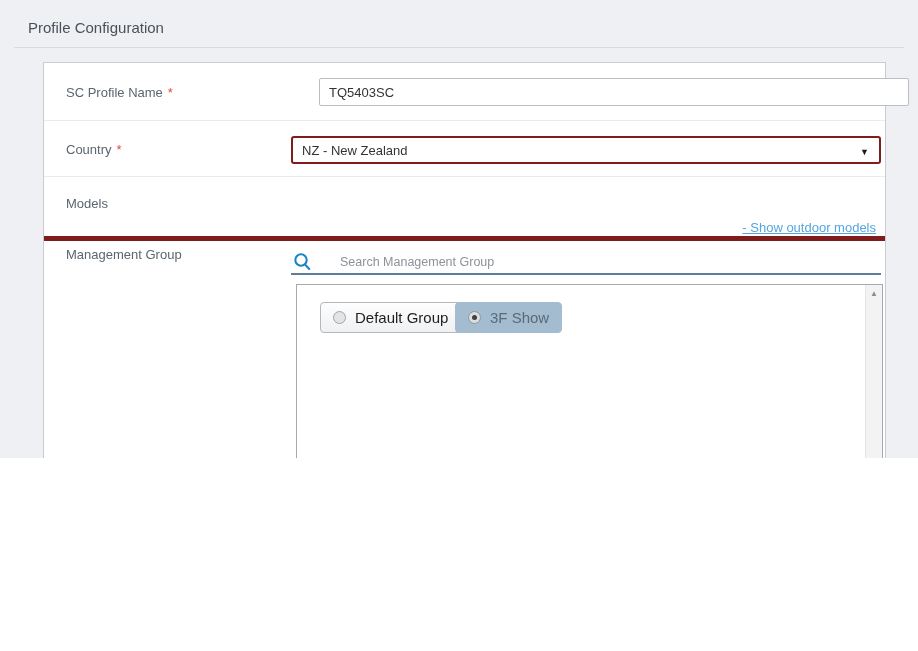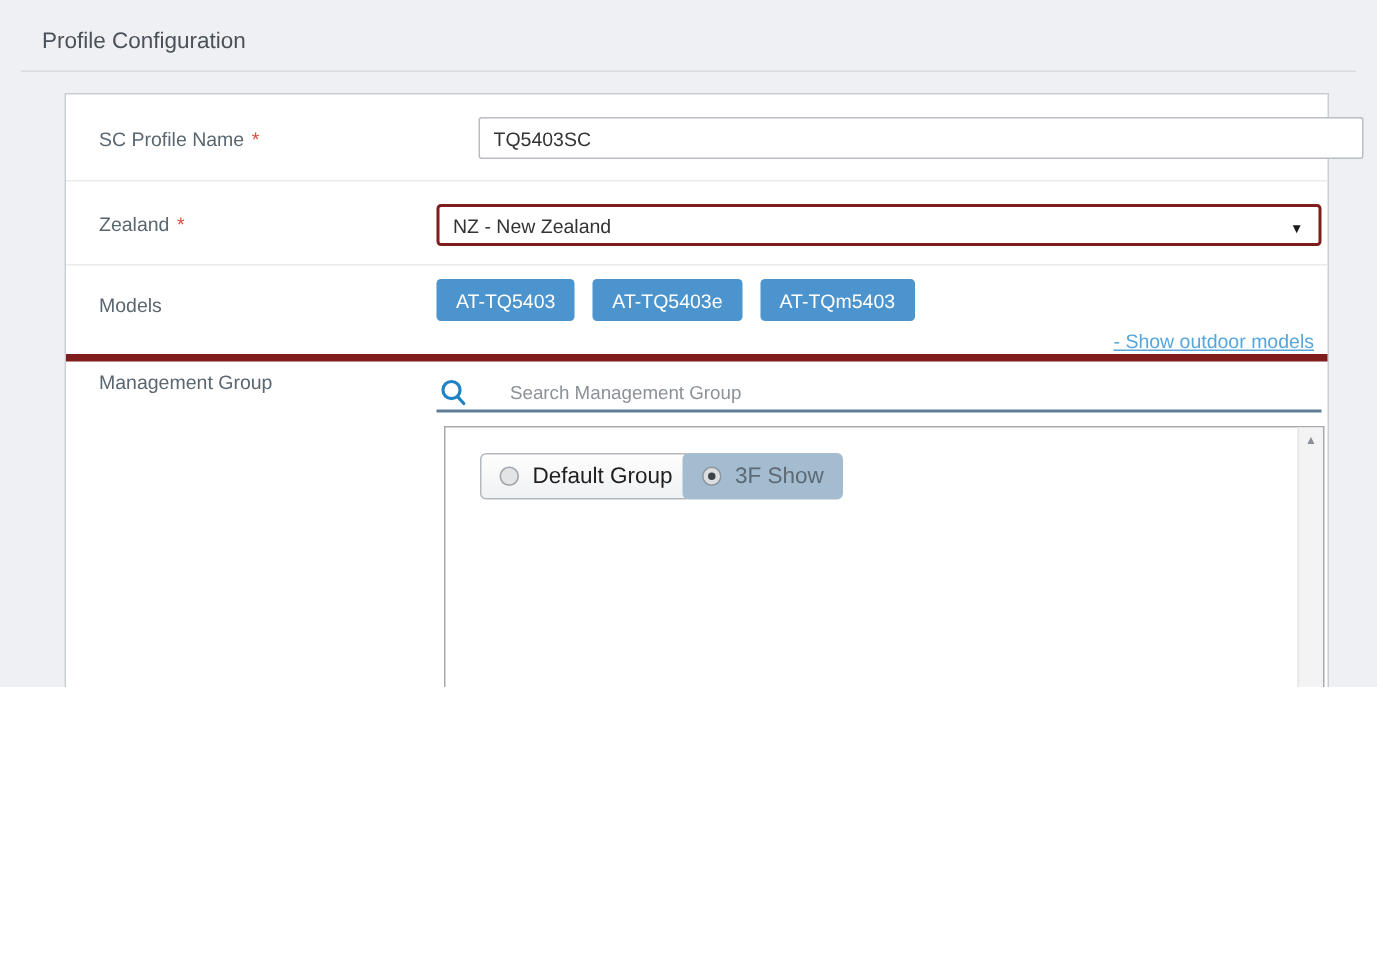--- a/index.html
+++ b/index.html
@@ -87,36 +87,31 @@
 
     <div class="row row1">
       <div class="flabel">
         <span>SC Profile Name</span><span class="req">*</span>
       </div>
       <input class="text-input" type="text" value="TQ5403SC" style="">
     </div>
 
     <div class="row row2">
       <div class="flabel">
-        <span>Zealand</span><span class="req">*</span>
+        <span>Country</span><span class="req">*</span>
       </div>
       <div class="select-box">
         <span>NZ - New Zealand</span>
         <span class="select-caret">▼</span>
       </div>
     </div>
 
     <div class="row row3">
       <div class="flabel">
         <span>Models</span>
-      </div>
-      <div class="models-wrap">
-        <button class="model-btn">AT-TQ5403</button>
-        <button class="model-btn">AT-TQ5403e</button>
-        <button class="model-btn">AT-TQm5403</button>
       </div>
       <a class="outdoor-link">- Show outdoor models</a>
     </div>
 
     <div class="row row4">
       <div class="flabel">
         <span>Management Group</span>
       </div>
 
       <div class="search-wrap">

